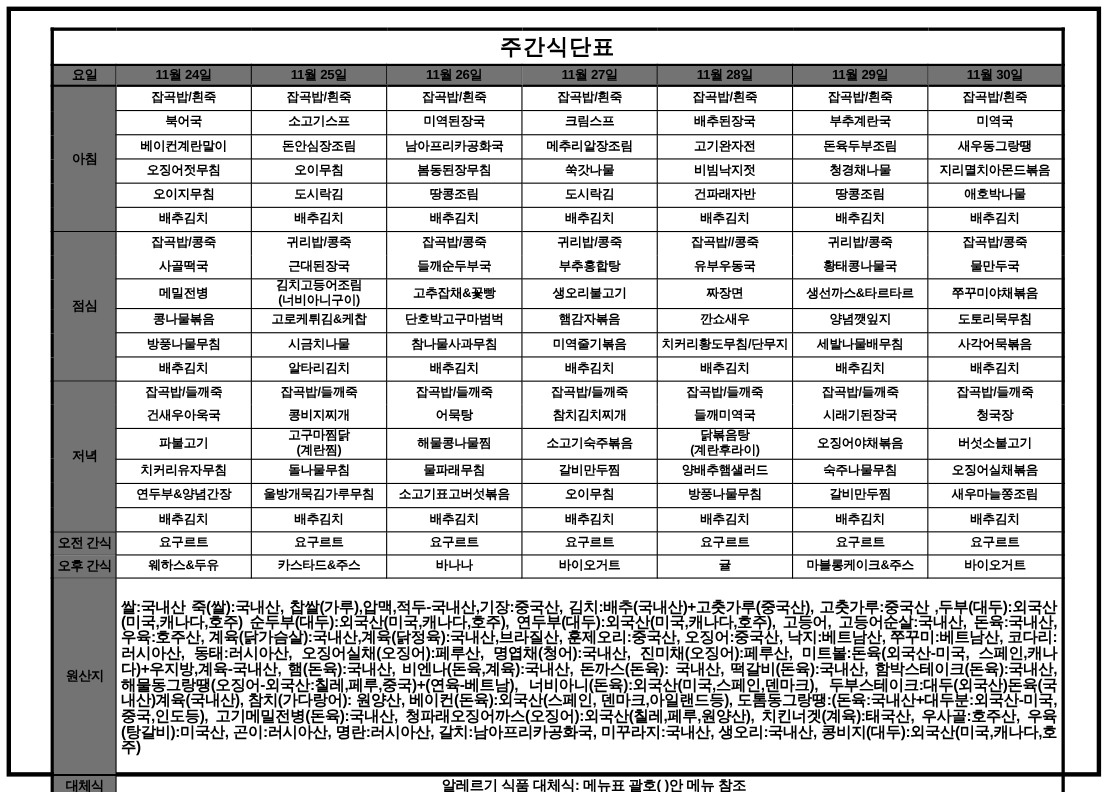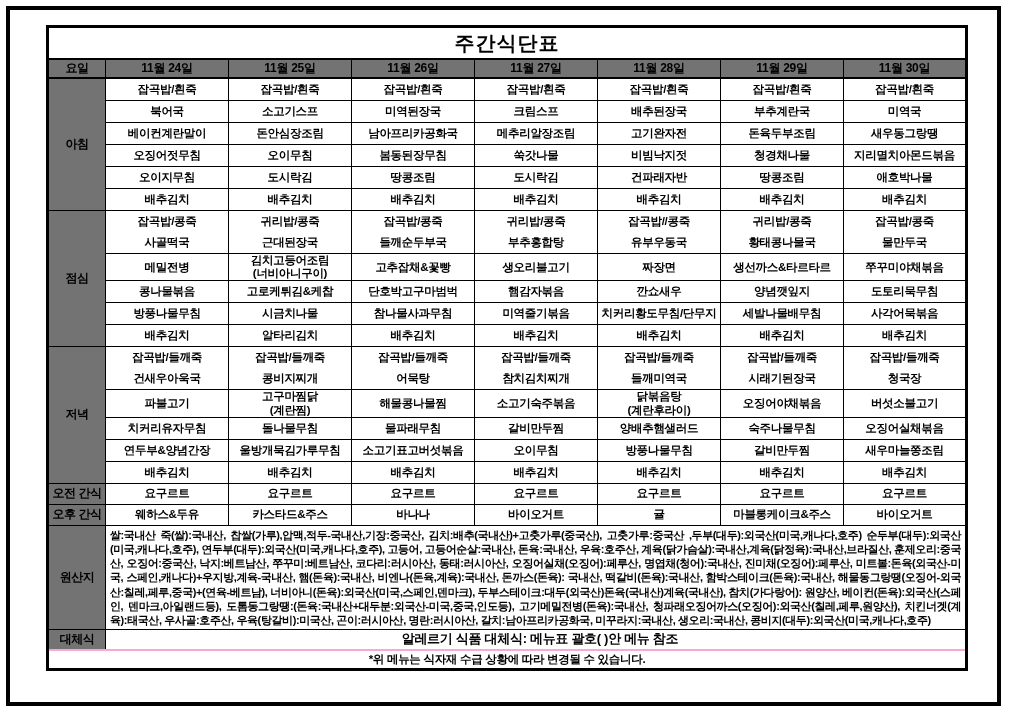--- a/index.html
+++ b/index.html
@@ -9,21 +9,21 @@
   table.menu{border:3px solid #000;}
   td{border:1px solid #000;text-align:center;vertical-align:middle;color:#000;
      font-weight:bold;font-size:11.5px;letter-spacing:-0.3px;padding:0 1px;line-height:1.15;
      white-space:pre-line;overflow:hidden;}
   td.gray{background:#737373;}
   td.title{font-size:20px;height:30px;border-bottom:2px solid #000;letter-spacing:1px;}
   tr.r-head td{height:17px;border-bottom:2px solid #000;font-size:12px;}
   tr.r-menu td{height:21px;}
   tr.r-snack td{height:20px;}
   td.label{font-size:12px;letter-spacing:-0.5px;}
-  td.origin{font-size:11px;line-height:14.2px;text-align:justify;padding:2px 4px;font-weight:bold;
+  td.origin{font-size:14px;line-height:14.2px;text-align:justify;padding:18px 4px;font-weight:bold;
             letter-spacing:-0.4px;white-space:normal;}
   td.sub{text-align:center;padding-left:10px;height:19px;font-size:13px;}
   td.foot{height:17px;border-top:2px solid #f9a8d4;font-size:11.5px;}
   .hideB{border-bottom-style:hidden !important;margin-left:42px;}
   .hideT{border-top-style:hidden !important;}
 </style>
 </head>
 <body>
 
 <div class="frame"></div>

